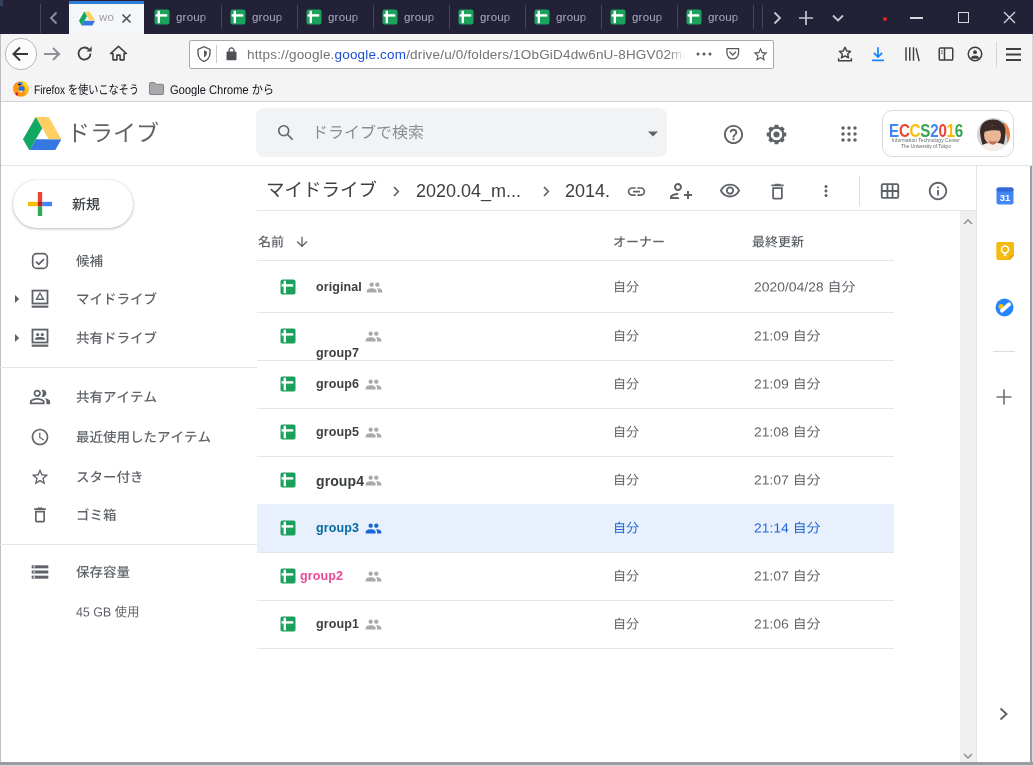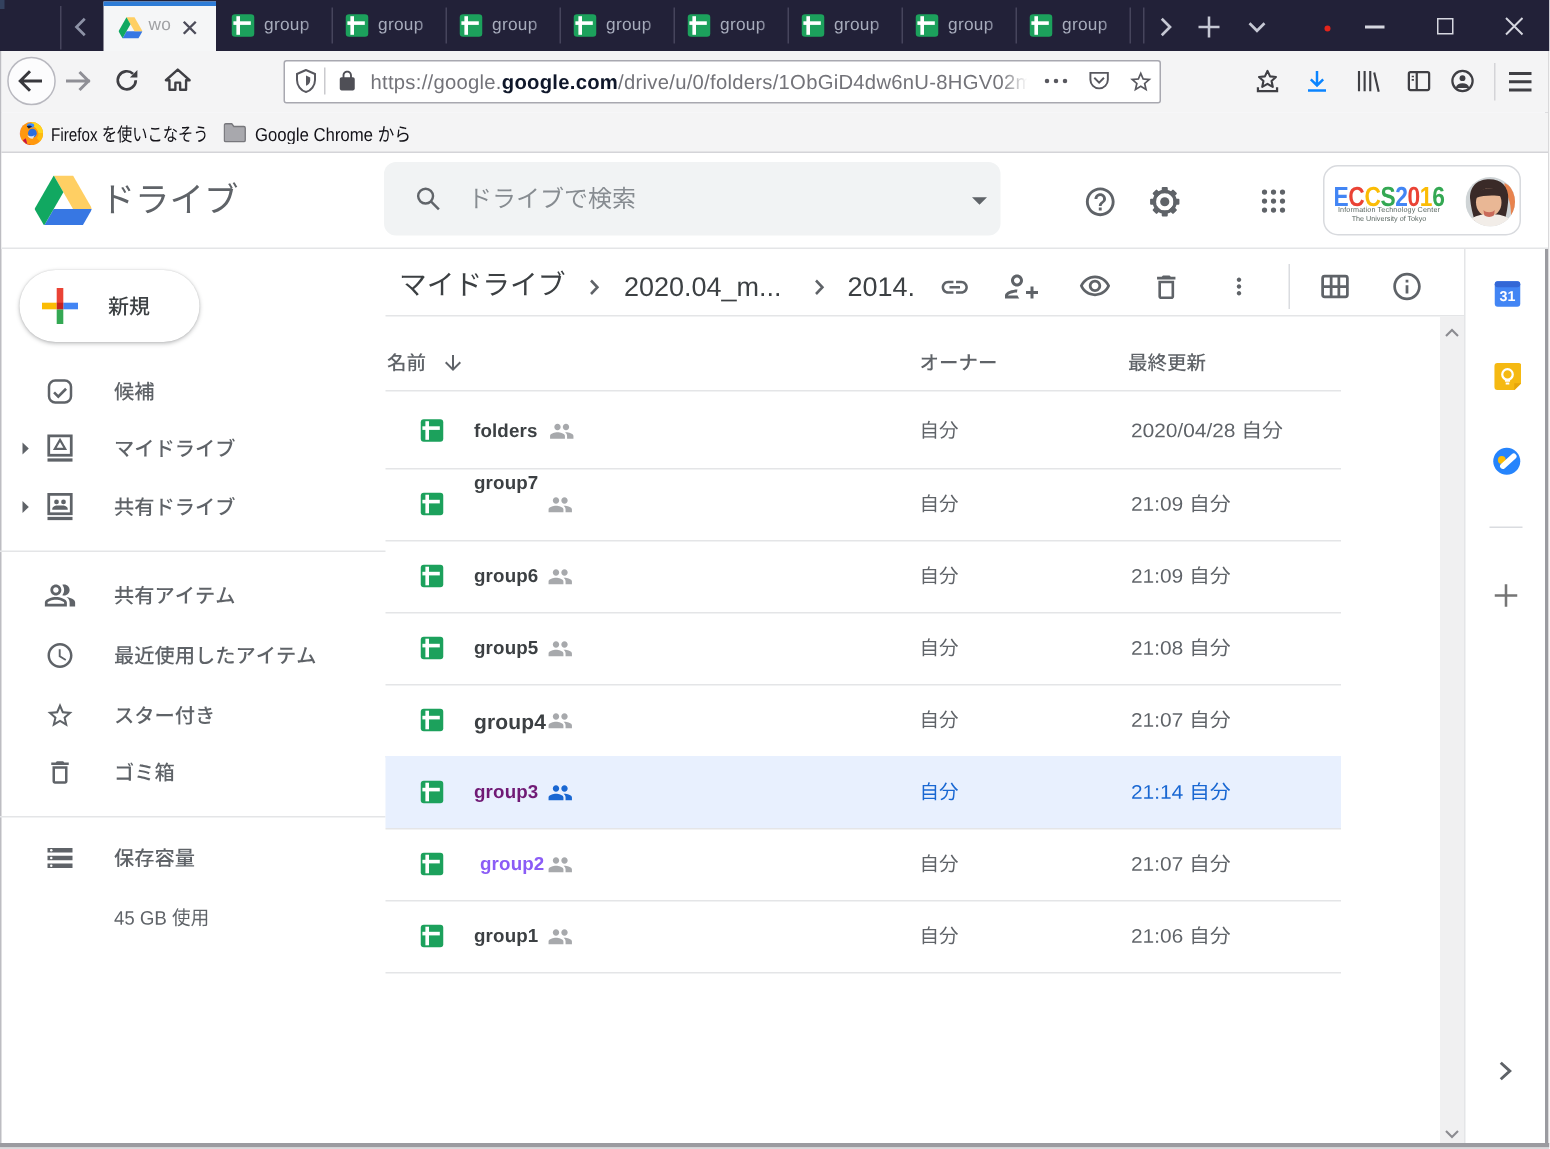--- a/index.html
+++ b/index.html
@@ -117,21 +117,21 @@
 <div class="abs" style="left:189px;top:39.5px;width:585px;height:29.5px;background:#fff;border:1px solid #a8a8b0;border-radius:2px"></div>
 <svg class="abs" style="left:196px;top:46px" width="16" height="16" viewBox="0 0 24 24">
     <path d="M12 1 3 5v6c0 5.55 3.84 10.74 9 12 5.16-1.26 9-6.45 9-12V5l-9-4z" fill="none" stroke="#58585f" stroke-width="2"></path>
     <path d="M12 6.5l4.2 1.9v2.8c0 2.6-1.8 5-4.2 5.6z" fill="#58585f"></path>
   </svg>
 <div class="abs" style="left:216px;top:45px;width:1px;height:18px;background:#cacace"></div>
 <svg class="abs" style="left:224px;top:46px" width="15" height="16" viewBox="0 0 24 24">
     <path d="M18 8h-1V6c0-2.76-2.24-5-5-5S7 3.24 7 6v2H6c-1.1 0-2 .9-2 2v10c0 1.1.9 2 2 2h12c1.1 0 2-.9 2-2V10c0-1.1-.9-2-2-2zM9 6c0-1.66 1.34-3 3-3s3 1.34 3 3v2H9V6z" fill="#4f4f56"></path>
   </svg>
 <div class="abs" style="left:247px;top:47px;width:438px;height:17px;overflow:hidden;white-space:nowrap;font-size:13.5px;letter-spacing:.18px;-webkit-mask-image:linear-gradient(90deg,#000 96%,transparent)">
-<span style="color:#737379">https://google.</span><span style="color:#0f172a;font-weight:700">google.com</span><span style="color:#737379">/drive/u/0/folders/1ObGiD4dw6nU-8HGV02mqXaXmxcpUy2WbTtrdXk9f</span></div>
+<span style="color:#737379">https://google.</span><span style="color:#1d4ed8;font-weight:400">google.com</span><span style="color:#737379">/drive/u/0/folders/1ObGiD4dw6nU-8HGV02mqXaXmxcpUy2WbTtrdXk9f</span></div>
 <svg class="abs" style="left:694px;top:50px" width="18" height="8" viewBox="0 0 18 8">
     <circle cx="4" cy="4" r="1.5" fill="#58585f"></circle>
     <circle cx="10" cy="4" r="1.5" fill="#58585f"></circle>
     <circle cx="16" cy="4" r="1.5" fill="#58585f"></circle>
   </svg>
 <svg class="abs" style="left:725px;top:46px" width="15.5" height="15.5" viewBox="0 0 24 24">
     <path d="M3 4h18v7c0 5-4 9-9 9s-9-4-9-9z" fill="none" stroke="#58585f" stroke-width="2"></path>
     <path d="M7 9l5 5 5-5" fill="none" stroke="#58585f" stroke-width="2"></path>
   </svg>
 <svg style="position:absolute;left:751.5px;top:45.5px" width="17" height="17" viewBox="0 0 24 24">
@@ -421,41 +421,41 @@
       <path fill="#5f6368" transform="scale(1.0000,1)" d="M3.4 -8.2H9.5V-7.4H3.4ZM3.4 -9.7H9.5V-9.0H3.4ZM2.3 -10.6V-6.6H10.8V-10.6ZM5.0 -5.0V-4.3H2.9V-5.0ZM0.6 -0.7 0.7 0.4 5.0 -0.1V1.1H6.2V0.2C6.4 0.4 6.7 0.8 6.8 1.1C7.6 0.7 8.5 0.3 9.2 -0.3C9.9 0.3 10.8 0.8 11.8 1.1C12.0 0.8 12.3 0.4 12.5 0.1C11.6 -0.1 10.8 -0.5 10.0 -1.0C10.8 -1.8 11.5 -2.8 11.9 -4.1L11.1 -4.4L10.9 -4.3H6.6V-3.4H7.8L7.1 -3.2C7.4 -2.4 7.8 -1.7 8.4 -1.1C7.7 -0.6 7.0 -0.2 6.2 0.1V-5.0H12.3V-6.0H0.7V-5.0H1.8V-0.8ZM8.1 -3.4H10.4C10.1 -2.8 9.7 -2.2 9.2 -1.7C8.7 -2.2 8.3 -2.8 8.1 -3.4ZM5.0 -3.4V-2.6H2.9V-3.4ZM5.0 -1.8V-1.1L2.9 -0.9V-1.8Z M20.3 -3.3C21.2 -2.9 22.4 -2.3 23.0 -1.8L23.7 -2.6C23.1 -3.1 21.9 -3.7 21.0 -4.1ZM18.9 -0.9C20.6 -0.4 22.7 0.5 23.9 1.2L24.6 0.2C23.4 -0.4 21.3 -1.3 19.6 -1.8ZM16.8 -3.3C17.1 -2.5 17.5 -1.5 17.6 -0.8L18.5 -1.2C18.4 -1.8 18.0 -2.8 17.7 -3.5ZM14.1 -3.4C13.9 -2.3 13.7 -1.2 13.3 -0.4C13.5 -0.3 14.0 -0.1 14.2 0.1C14.6 -0.8 14.9 -2.0 15.1 -3.3ZM20.5 -8.6H23.2C22.8 -8.0 22.4 -7.3 21.8 -6.8C21.3 -7.4 20.9 -8.0 20.5 -8.6ZM13.4 -5.2 13.5 -4.1 15.5 -4.2V1.1H16.6V-4.3L17.4 -4.4C17.5 -4.1 17.6 -3.9 17.6 -3.7L18.4 -4.0C18.6 -3.8 18.7 -3.6 18.8 -3.4C19.9 -3.8 20.9 -4.5 21.9 -5.3C22.8 -4.4 23.8 -3.7 24.9 -3.3C25.1 -3.6 25.5 -4.0 25.7 -4.3C24.6 -4.7 23.6 -5.3 22.7 -6.0C23.6 -7.0 24.3 -8.0 24.8 -9.3L24.0 -9.7L23.8 -9.7H21.2C21.4 -10.0 21.6 -10.4 21.7 -10.8L20.5 -11.0C20.0 -9.8 19.1 -8.3 17.7 -7.2C18.0 -7.0 18.4 -6.7 18.6 -6.4C19.0 -6.8 19.4 -7.2 19.8 -7.7C20.2 -7.1 20.6 -6.6 21.0 -6.1C20.2 -5.4 19.3 -4.9 18.4 -4.5C18.2 -5.2 17.8 -6.0 17.3 -6.7L16.5 -6.4C16.7 -6.1 16.9 -5.7 17.0 -5.3L15.4 -5.3C16.3 -6.4 17.2 -7.8 17.9 -9.0L16.9 -9.5C16.6 -8.8 16.1 -8.0 15.7 -7.2C15.5 -7.4 15.3 -7.7 15.1 -7.9C15.5 -8.6 16.1 -9.7 16.5 -10.6L15.5 -11.0C15.2 -10.3 14.8 -9.3 14.4 -8.6L14.0 -8.9L13.4 -8.1C14.0 -7.6 14.7 -6.8 15.1 -6.3C14.8 -5.9 14.5 -5.5 14.3 -5.2Z M29.4 -3.1 28.3 -2.6C28.7 -1.9 29.2 -1.4 29.8 -0.9C29.0 -0.6 28.0 -0.2 26.6 0.0C26.8 0.3 27.2 0.8 27.3 1.1C28.9 0.8 30.1 0.3 31.0 -0.2C32.8 0.7 35.2 0.9 38.1 1.0C38.2 0.6 38.4 0.1 38.7 -0.2C35.9 -0.2 33.7 -0.4 32.0 -1.0C32.6 -1.6 32.9 -2.3 33.1 -3.1H37.4V-8.3H33.2V-9.2H38.2V-10.3H26.8V-9.2H32.0V-8.3H28.0V-3.1H31.8C31.6 -2.5 31.3 -2.1 30.8 -1.6C30.3 -2.0 29.8 -2.5 29.4 -3.1ZM29.1 -5.2H32.0V-4.7L31.9 -4.1H29.1ZM33.2 -4.1 33.2 -4.7V-5.2H36.2V-4.1ZM29.1 -7.3H32.0V-6.2H29.1ZM33.2 -7.3H36.2V-6.2H33.2Z M50.4 -10.8C49.6 -10.4 48.2 -10.0 46.9 -9.7L46.1 -9.9V-5.4C46.1 -3.6 45.9 -1.3 44.4 0.3C44.6 0.5 45.1 0.9 45.2 1.1C47.0 -0.7 47.3 -3.4 47.3 -5.4V-5.5H49.0V1.0H50.2V-5.5H51.5V-6.6H47.3V-8.7C48.7 -9.0 50.3 -9.4 51.4 -9.9ZM40.5 -8.4C40.7 -7.9 40.9 -7.2 40.9 -6.7H39.6V-5.7H42.1V-4.5H39.6V-3.4H41.8C41.2 -2.4 40.2 -1.2 39.3 -0.7C39.6 -0.5 39.9 -0.1 40.1 0.2C40.8 -0.3 41.5 -1.1 42.1 -2.0V1.1H43.3V-2.0C43.7 -1.6 44.3 -1.0 44.5 -0.7L45.2 -1.6C44.9 -1.9 43.7 -2.9 43.3 -3.2V-3.4H45.6V-4.5H43.3V-5.7H45.7V-6.7H44.2C44.4 -7.1 44.6 -7.8 44.9 -8.4L43.9 -8.6H45.5V-9.6H43.3V-10.9H42.1V-9.6H39.8V-8.6H43.8C43.6 -8.1 43.4 -7.4 43.2 -6.9L44.1 -6.7H41.2L42.0 -6.9C41.9 -7.4 41.7 -8.1 41.4 -8.6Z"></path>
     </svg>
   </div>
 <div class="abs" style="left:257px;top:260px;width:637px;height:1px;background:#e4e5e7"></div>
 <div class="abs" style="left:257px;top:311.5px;width:637px;height:1px;background:#e4e5e7"></div>
 <svg class="abs" style="left:280px;top:279.0px" width="16" height="16" viewBox="0 0 16 16">
 <rect x="0.5" y="0.5" width="15" height="15" rx="2" fill="#1ca15c"></rect>
 <rect x="3.6" y="1.8" width="2.4" height="12.4" fill="#fff"></rect>
 <rect x="1.6" y="5.2" width="11.6" height="2.4" fill="#fff"></rect>
   </svg>
-<div class="abs" id="nm_original" style="left:316px;top:279.5px;font-size:12.5px;font-weight:bold;color:#3c4043;letter-spacing:.1px">folders</div>
+<div class="abs" id="nm_original" style="left:316px;top:279.5px;font-size:12.5px;font-weight:bold;color:#3c4043;letter-spacing:.1px">original</div>
 <svg style="position:absolute;left:365.5px;top:278.5px" width="17" height="17" viewBox="0 0 24 24">
     <path fill="#5f6368" fill-opacity="0.55" d="M16 11c1.66 0 2.99-1.34 2.99-3S17.66 5 16 5c-1.66 0-3 1.34-3 3s1.34 3 3 3zm-8 0c1.66 0 2.99-1.34 2.99-3S9.66 5 8 5C6.34 5 5 6.34 5 8s1.34 3 3 3zm0 2c-2.33 0-7 1.17-7 3.5V19h14v-2.5c0-2.33-4.67-3.5-7-3.5zm8 0c-.29 0-.62.02-.97.05 1.16.84 1.97 1.97 1.97 3.45V19h6v-2.5c0-2.33-4.67-3.5-7-3.5z"></path>
   </svg>
 <div style="position:absolute;left:612.8px;top:280.2px;width:26.0px;height:14.3px">
     <svg width="26.0" height="14.3" viewBox="0 -11.44 26.0 14.30" style="position:absolute;left:0;top:0">
       <path fill="#5f6368" transform="scale(1.0000,1)" d="M3.1 -5.3H10.1V-3.4H3.1ZM3.1 -6.3V-8.2H10.1V-6.3ZM3.1 -2.5H10.1V-0.6H3.1ZM5.9 -10.9C5.8 -10.4 5.6 -9.7 5.4 -9.1H2.1V1.1H3.1V0.3H10.1V1.0H11.1V-9.1H6.4C6.6 -9.6 6.8 -10.2 7.0 -10.8Z M17.2 -10.7C16.4 -8.6 15.0 -6.9 13.3 -5.7C13.5 -5.6 14.0 -5.2 14.1 -5.0C15.8 -6.2 17.3 -8.2 18.3 -10.4ZM21.7 -10.7 20.8 -10.3C21.8 -8.4 23.4 -6.3 24.9 -5.1C25.1 -5.4 25.4 -5.7 25.7 -6.0C24.3 -7.0 22.6 -8.9 21.7 -10.7ZM15.4 -6.0V-5.1H18.1C17.8 -2.8 17.1 -0.8 14.0 0.2C14.2 0.5 14.5 0.8 14.6 1.1C18.0 -0.1 18.8 -2.5 19.1 -5.1H22.5C22.4 -1.8 22.2 -0.5 21.8 -0.1C21.7 0.0 21.5 0.1 21.3 0.1C21.0 0.1 20.2 0.0 19.3 -0.0C19.5 0.2 19.6 0.7 19.6 0.9C20.5 1.0 21.3 1.0 21.7 1.0C22.2 0.9 22.5 0.8 22.7 0.5C23.2 0.0 23.3 -1.5 23.5 -5.5C23.6 -5.7 23.6 -6.0 23.6 -6.0Z"></path>
     </svg>
   </div>
 <div style="position:absolute;left:754.0px;top:280.2px;width:101.3px;height:14.3px">
     <svg width="101.3" height="14.3" viewBox="0 -11.44 101.3 14.30" style="position:absolute;left:0;top:0">
       <path fill="#5f6368" transform="scale(1.0700,1)" d="M0.7 0.0V-0.8Q1.0 -1.5 1.4 -2.1Q1.9 -2.7 2.4 -3.1Q2.9 -3.6 3.4 -4.0Q3.9 -4.4 4.4 -4.8Q4.8 -5.2 5.0 -5.6Q5.3 -6.0 5.3 -6.6Q5.3 -7.3 4.8 -7.7Q4.4 -8.1 3.6 -8.1Q2.9 -8.1 2.4 -7.7Q2.0 -7.3 1.9 -6.6L0.7 -6.7Q0.8 -7.8 1.6 -8.4Q2.4 -9.1 3.6 -9.1Q5.0 -9.1 5.7 -8.4Q6.4 -7.8 6.4 -6.6Q6.4 -6.1 6.2 -5.6Q6.0 -5.1 5.5 -4.6Q5.0 -4.0 3.7 -3.0Q3.0 -2.4 2.5 -1.9Q2.1 -1.4 1.9 -1.0H6.6V0.0Z M14.0 -4.5Q14.0 -2.2 13.2 -1.1Q12.4 0.1 10.8 0.1Q9.3 0.1 8.5 -1.0Q7.7 -2.2 7.7 -4.5Q7.7 -6.8 8.5 -7.9Q9.2 -9.1 10.9 -9.1Q12.4 -9.1 13.2 -7.9Q14.0 -6.8 14.0 -4.5ZM12.8 -4.5Q12.8 -6.4 12.3 -7.3Q11.9 -8.2 10.9 -8.2Q9.8 -8.2 9.4 -7.3Q8.9 -6.4 8.9 -4.5Q8.9 -2.6 9.4 -1.7Q9.8 -0.8 10.8 -0.8Q11.9 -0.8 12.3 -1.7Q12.8 -2.6 12.8 -4.5Z M15.1 0.0V-0.8Q15.4 -1.5 15.9 -2.1Q16.4 -2.7 16.9 -3.1Q17.4 -3.6 17.9 -4.0Q18.4 -4.4 18.8 -4.8Q19.2 -5.2 19.5 -5.6Q19.7 -6.0 19.7 -6.6Q19.7 -7.3 19.3 -7.7Q18.9 -8.1 18.1 -8.1Q17.4 -8.1 16.9 -7.7Q16.4 -7.3 16.3 -6.6L15.2 -6.7Q15.3 -7.8 16.1 -8.4Q16.9 -9.1 18.1 -9.1Q19.4 -9.1 20.2 -8.4Q20.9 -7.8 20.9 -6.6Q20.9 -6.1 20.7 -5.6Q20.4 -5.1 20.0 -4.6Q19.5 -4.0 18.2 -3.0Q17.4 -2.4 17.0 -1.9Q16.6 -1.4 16.4 -1.0H21.0V0.0Z M28.4 -4.5Q28.4 -2.2 27.6 -1.1Q26.8 0.1 25.3 0.1Q23.7 0.1 23.0 -1.0Q22.2 -2.2 22.2 -4.5Q22.2 -6.8 22.9 -7.9Q23.7 -9.1 25.3 -9.1Q26.9 -9.1 27.7 -7.9Q28.4 -6.8 28.4 -4.5ZM27.3 -4.5Q27.3 -6.4 26.8 -7.3Q26.4 -8.2 25.3 -8.2Q24.3 -8.2 23.8 -7.3Q23.4 -6.4 23.4 -4.5Q23.4 -2.6 23.8 -1.7Q24.3 -0.8 25.3 -0.8Q26.3 -0.8 26.8 -1.7Q27.3 -2.6 27.3 -4.5Z M28.9 0.1 31.5 -9.4H32.5L29.9 0.1Z M39.3 -4.5Q39.3 -2.2 38.5 -1.1Q37.7 0.1 36.1 0.1Q34.6 0.1 33.8 -1.0Q33.0 -2.2 33.0 -4.5Q33.0 -6.8 33.8 -7.9Q34.5 -9.1 36.2 -9.1Q37.7 -9.1 38.5 -7.9Q39.3 -6.8 39.3 -4.5ZM38.1 -4.5Q38.1 -6.4 37.6 -7.3Q37.2 -8.2 36.2 -8.2Q35.1 -8.2 34.7 -7.3Q34.2 -6.4 34.2 -4.5Q34.2 -2.6 34.7 -1.7Q35.1 -0.8 36.1 -0.8Q37.2 -0.8 37.6 -1.7Q38.1 -2.6 38.1 -4.5Z M45.4 -2.0V0.0H44.3V-2.0H40.1V-2.9L44.2 -8.9H45.4V-2.9H46.6V-2.0ZM44.3 -7.7Q44.3 -7.6 44.1 -7.3Q43.9 -7.0 43.8 -6.9L41.6 -3.5L41.2 -3.1L41.1 -2.9H44.3Z M47.0 0.1 49.6 -9.4H50.6L48.0 0.1Z M51.3 0.0V-0.8Q51.6 -1.5 52.0 -2.1Q52.5 -2.7 53.0 -3.1Q53.5 -3.6 54.0 -4.0Q54.6 -4.4 55.0 -4.8Q55.4 -5.2 55.6 -5.6Q55.9 -6.0 55.9 -6.6Q55.9 -7.3 55.4 -7.7Q55.0 -8.1 54.2 -8.1Q53.5 -8.1 53.0 -7.7Q52.6 -7.3 52.5 -6.6L51.3 -6.7Q51.4 -7.8 52.2 -8.4Q53.0 -9.1 54.2 -9.1Q55.6 -9.1 56.3 -8.4Q57.0 -7.8 57.0 -6.6Q57.0 -6.1 56.8 -5.6Q56.6 -5.1 56.1 -4.6Q55.6 -4.0 54.3 -3.0Q53.6 -2.4 53.1 -1.9Q52.7 -1.4 52.5 -1.0H57.2V0.0Z M64.5 -2.5Q64.5 -1.3 63.7 -0.6Q62.9 0.1 61.5 0.1Q60.0 0.1 59.2 -0.6Q58.4 -1.2 58.4 -2.5Q58.4 -3.4 58.9 -4.0Q59.4 -4.6 60.2 -4.7V-4.7Q59.5 -4.9 59.0 -5.4Q58.6 -6.0 58.6 -6.8Q58.6 -7.8 59.4 -8.4Q60.1 -9.1 61.4 -9.1Q62.7 -9.1 63.5 -8.5Q64.3 -7.8 64.3 -6.8Q64.3 -6.0 63.9 -5.4Q63.4 -4.9 62.7 -4.7V-4.7Q63.5 -4.6 64.0 -4.0Q64.5 -3.4 64.5 -2.5ZM63.1 -6.7Q63.1 -8.2 61.4 -8.2Q60.6 -8.2 60.2 -7.8Q59.8 -7.5 59.8 -6.7Q59.8 -5.9 60.2 -5.5Q60.6 -5.1 61.4 -5.1Q62.2 -5.1 62.7 -5.5Q63.1 -5.9 63.1 -6.7ZM63.3 -2.6Q63.3 -3.4 62.8 -3.9Q62.3 -4.3 61.4 -4.3Q60.6 -4.3 60.1 -3.8Q59.6 -3.4 59.6 -2.6Q59.6 -0.7 61.5 -0.7Q62.4 -0.7 62.9 -1.2Q63.3 -1.6 63.3 -2.6Z M71.8 -5.3H78.7V-3.4H71.8ZM71.8 -6.3V-8.2H78.7V-6.3ZM71.8 -2.5H78.7V-0.6H71.8ZM74.6 -10.9C74.5 -10.4 74.3 -9.7 74.1 -9.1H70.8V1.1H71.8V0.3H78.7V1.0H79.8V-9.1H75.1C75.3 -9.6 75.5 -10.2 75.7 -10.8Z M85.9 -10.7C85.1 -8.6 83.6 -6.9 82.0 -5.7C82.2 -5.6 82.6 -5.2 82.8 -5.0C84.4 -6.2 86.0 -8.2 86.9 -10.4ZM90.4 -10.7 89.5 -10.3C90.5 -8.4 92.1 -6.3 93.6 -5.1C93.7 -5.4 94.1 -5.7 94.4 -6.0C92.9 -7.0 91.3 -8.9 90.4 -10.7ZM84.1 -6.0V-5.1H86.8C86.5 -2.8 85.8 -0.8 82.7 0.2C82.9 0.5 83.2 0.8 83.3 1.1C86.6 -0.1 87.5 -2.5 87.8 -5.1H91.2C91.0 -1.8 90.8 -0.5 90.5 -0.1C90.4 0.0 90.2 0.1 90.0 0.1C89.6 0.1 88.9 0.0 88.0 -0.0C88.2 0.2 88.3 0.7 88.3 0.9C89.1 1.0 89.9 1.0 90.4 1.0C90.8 0.9 91.1 0.8 91.4 0.5C91.8 0.0 92.0 -1.5 92.2 -5.5C92.2 -5.7 92.2 -6.0 92.2 -6.0Z"></path>
     </svg>
   </div>
 <div class="abs" style="left:257px;top:360px;width:637px;height:1px;background:#e4e5e7"></div>
 <svg class="abs" style="left:280px;top:328.0px" width="16" height="16" viewBox="0 0 16 16">
 <rect x="0.5" y="0.5" width="15" height="15" rx="2" fill="#1ca15c"></rect>
 <rect x="3.6" y="1.8" width="2.4" height="12.4" fill="#fff"></rect>
 <rect x="1.6" y="5.2" width="11.6" height="2.4" fill="#fff"></rect>
   </svg>
-<div class="abs" id="nm_group7" style="left:316px;top:315px;font-size:12.5px;font-weight:bold;color:#3c4043;letter-spacing:.1px">group7</div>
+<div class="abs" id="nm_group7" style="left:316px;top:346px;font-size:12.5px;font-weight:bold;color:#3c4043;letter-spacing:.1px">group7</div>
 <svg style="position:absolute;left:364.5px;top:327.5px" width="17" height="17" viewBox="0 0 24 24">
     <path fill="#5f6368" fill-opacity="0.55" d="M16 11c1.66 0 2.99-1.34 2.99-3S17.66 5 16 5c-1.66 0-3 1.34-3 3s1.34 3 3 3zm-8 0c1.66 0 2.99-1.34 2.99-3S9.66 5 8 5C6.34 5 5 6.34 5 8s1.34 3 3 3zm0 2c-2.33 0-7 1.17-7 3.5V19h14v-2.5c0-2.33-4.67-3.5-7-3.5zm8 0c-.29 0-.62.02-.97.05 1.16.84 1.97 1.97 1.97 3.45V19h6v-2.5c0-2.33-4.67-3.5-7-3.5z"></path>
   </svg>
 <div style="position:absolute;left:612.8px;top:329.2px;width:26.0px;height:14.3px">
     <svg width="26.0" height="14.3" viewBox="0 -11.44 26.0 14.30" style="position:absolute;left:0;top:0">
       <path fill="#5f6368" transform="scale(1.0000,1)" d="M3.1 -5.3H10.1V-3.4H3.1ZM3.1 -6.3V-8.2H10.1V-6.3ZM3.1 -2.5H10.1V-0.6H3.1ZM5.9 -10.9C5.8 -10.4 5.6 -9.7 5.4 -9.1H2.1V1.1H3.1V0.3H10.1V1.0H11.1V-9.1H6.4C6.6 -9.6 6.8 -10.2 7.0 -10.8Z M17.2 -10.7C16.4 -8.6 15.0 -6.9 13.3 -5.7C13.5 -5.6 14.0 -5.2 14.1 -5.0C15.8 -6.2 17.3 -8.2 18.3 -10.4ZM21.7 -10.7 20.8 -10.3C21.8 -8.4 23.4 -6.3 24.9 -5.1C25.1 -5.4 25.4 -5.7 25.7 -6.0C24.3 -7.0 22.6 -8.9 21.7 -10.7ZM15.4 -6.0V-5.1H18.1C17.8 -2.8 17.1 -0.8 14.0 0.2C14.2 0.5 14.5 0.8 14.6 1.1C18.0 -0.1 18.8 -2.5 19.1 -5.1H22.5C22.4 -1.8 22.2 -0.5 21.8 -0.1C21.7 0.0 21.5 0.1 21.3 0.1C21.0 0.1 20.2 0.0 19.3 -0.0C19.5 0.2 19.6 0.7 19.6 0.9C20.5 1.0 21.3 1.0 21.7 1.0C22.2 0.9 22.5 0.8 22.7 0.5C23.2 0.0 23.3 -1.5 23.5 -5.5C23.6 -5.7 23.6 -6.0 23.6 -6.0Z"></path>
     </svg>
   </div>
 <div style="position:absolute;left:754.0px;top:329.2px;width:66.5px;height:14.3px">
     <svg width="66.5" height="14.3" viewBox="0 -11.44 66.5 14.30" style="position:absolute;left:0;top:0">
@@ -522,41 +522,41 @@
       <path fill="#5f6368" transform="scale(1.0700,1)" d="M0.7 0.0V-0.8Q1.0 -1.5 1.4 -2.1Q1.9 -2.7 2.4 -3.1Q2.9 -3.6 3.4 -4.0Q3.9 -4.4 4.4 -4.8Q4.8 -5.2 5.0 -5.6Q5.3 -6.0 5.3 -6.6Q5.3 -7.3 4.8 -7.7Q4.4 -8.1 3.6 -8.1Q2.9 -8.1 2.4 -7.7Q2.0 -7.3 1.9 -6.6L0.7 -6.7Q0.8 -7.8 1.6 -8.4Q2.4 -9.1 3.6 -9.1Q5.0 -9.1 5.7 -8.4Q6.4 -7.8 6.4 -6.6Q6.4 -6.1 6.2 -5.6Q6.0 -5.1 5.5 -4.6Q5.0 -4.0 3.7 -3.0Q3.0 -2.4 2.5 -1.9Q2.1 -1.4 1.9 -1.0H6.6V0.0Z M8.2 0.0V-1.0H10.5V-7.9L8.5 -6.4V-7.5L10.6 -8.9H11.6V-1.0H13.8V0.0Z M15.6 -5.6V-6.9H16.9V-5.6ZM15.6 0.0V-1.3H16.9V0.0Z M24.8 -4.5Q24.8 -2.2 24.0 -1.1Q23.2 0.1 21.7 0.1Q20.1 0.1 19.4 -1.0Q18.6 -2.2 18.6 -4.5Q18.6 -6.8 19.3 -7.9Q20.1 -9.1 21.7 -9.1Q23.3 -9.1 24.0 -7.9Q24.8 -6.8 24.8 -4.5ZM23.6 -4.5Q23.6 -6.4 23.2 -7.3Q22.7 -8.2 21.7 -8.2Q20.7 -8.2 20.2 -7.3Q19.7 -6.4 19.7 -4.5Q19.7 -2.6 20.2 -1.7Q20.7 -0.8 21.7 -0.8Q22.7 -0.8 23.2 -1.7Q23.6 -2.6 23.6 -4.5Z M31.9 -8.0Q30.5 -5.9 29.9 -4.7Q29.4 -3.5 29.1 -2.4Q28.8 -1.2 28.8 0.0H27.6Q27.6 -1.7 28.3 -3.6Q29.1 -5.5 30.8 -8.0H26.0V-8.9H31.9Z M39.3 -5.3H46.2V-3.4H39.3ZM39.3 -6.3V-8.2H46.2V-6.3ZM39.3 -2.5H46.2V-0.6H39.3ZM42.1 -10.9C42.0 -10.4 41.7 -9.7 41.6 -9.1H38.3V1.1H39.3V0.3H46.2V1.0H47.2V-9.1H42.5C42.8 -9.6 43.0 -10.2 43.2 -10.8Z M53.4 -10.7C52.5 -8.6 51.1 -6.9 49.4 -5.7C49.7 -5.6 50.1 -5.2 50.3 -5.0C51.9 -6.2 53.4 -8.2 54.4 -10.4ZM57.9 -10.7 57.0 -10.3C57.9 -8.4 59.6 -6.3 61.0 -5.1C61.2 -5.4 61.6 -5.7 61.8 -6.0C60.4 -7.0 58.7 -8.9 57.9 -10.7ZM51.6 -6.0V-5.1H54.2C54.0 -2.8 53.2 -0.8 50.1 0.2C50.4 0.5 50.6 0.8 50.8 1.1C54.1 -0.1 54.9 -2.5 55.3 -5.1H58.7C58.5 -1.8 58.3 -0.5 58.0 -0.1C57.8 0.0 57.7 0.1 57.4 0.1C57.1 0.1 56.3 0.0 55.5 -0.0C55.6 0.2 55.8 0.7 55.8 0.9C56.6 1.0 57.4 1.0 57.9 1.0C58.3 0.9 58.6 0.8 58.9 0.5C59.3 0.0 59.5 -1.5 59.7 -5.5C59.7 -5.7 59.7 -6.0 59.7 -6.0Z"></path>
     </svg>
   </div>
 <div class="abs" style="left:257px;top:504px;width:637px;height:48px;background:#e8f0fe"></div>
 <div class="abs" style="left:257px;top:552px;width:637px;height:1px;background:#e4e5e7"></div>
 <svg class="abs" style="left:280px;top:520.0px" width="16" height="16" viewBox="0 0 16 16">
 <rect x="0.5" y="0.5" width="15" height="15" rx="2" fill="#1ca15c"></rect>
 <rect x="3.6" y="1.8" width="2.4" height="12.4" fill="#fff"></rect>
 <rect x="1.6" y="5.2" width="11.6" height="2.4" fill="#fff"></rect>
   </svg>
-<div class="abs" id="nm_group3" style="left:316px;top:520.5px;font-size:12.5px;font-weight:bold;color:#701a75;letter-spacing:.1px">group3</div>
+<div class="abs" id="nm_group3" style="left:316px;top:520.5px;font-size:12.5px;font-weight:bold;color:#0369a1;letter-spacing:.1px">group3</div>
 <svg style="position:absolute;left:364.5px;top:519.5px" width="17" height="17" viewBox="0 0 24 24">
     <path fill="#1967d2" fill-opacity="1.0" d="M16 11c1.66 0 2.99-1.34 2.99-3S17.66 5 16 5c-1.66 0-3 1.34-3 3s1.34 3 3 3zm-8 0c1.66 0 2.99-1.34 2.99-3S9.66 5 8 5C6.34 5 5 6.34 5 8s1.34 3 3 3zm0 2c-2.33 0-7 1.17-7 3.5V19h14v-2.5c0-2.33-4.67-3.5-7-3.5zm8 0c-.29 0-.62.02-.97.05 1.16.84 1.97 1.97 1.97 3.45V19h6v-2.5c0-2.33-4.67-3.5-7-3.5z"></path>
   </svg>
 <div style="position:absolute;left:612.8px;top:521.2px;width:26.0px;height:14.3px">
     <svg width="26.0" height="14.3" viewBox="0 -11.44 26.0 14.30" style="position:absolute;left:0;top:0">
       <path fill="#1967d2" transform="scale(1.0000,1)" d="M3.1 -5.3H10.1V-3.4H3.1ZM3.1 -6.3V-8.2H10.1V-6.3ZM3.1 -2.5H10.1V-0.6H3.1ZM5.9 -10.9C5.8 -10.4 5.6 -9.7 5.4 -9.1H2.1V1.1H3.1V0.3H10.1V1.0H11.1V-9.1H6.4C6.6 -9.6 6.8 -10.2 7.0 -10.8Z M17.2 -10.7C16.4 -8.6 15.0 -6.9 13.3 -5.7C13.5 -5.6 14.0 -5.2 14.1 -5.0C15.8 -6.2 17.3 -8.2 18.3 -10.4ZM21.7 -10.7 20.8 -10.3C21.8 -8.4 23.4 -6.3 24.9 -5.1C25.1 -5.4 25.4 -5.7 25.7 -6.0C24.3 -7.0 22.6 -8.9 21.7 -10.7ZM15.4 -6.0V-5.1H18.1C17.8 -2.8 17.1 -0.8 14.0 0.2C14.2 0.5 14.5 0.8 14.6 1.1C18.0 -0.1 18.8 -2.5 19.1 -5.1H22.5C22.4 -1.8 22.2 -0.5 21.8 -0.1C21.7 0.0 21.5 0.1 21.3 0.1C21.0 0.1 20.2 0.0 19.3 -0.0C19.5 0.2 19.6 0.7 19.6 0.9C20.5 1.0 21.3 1.0 21.7 1.0C22.2 0.9 22.5 0.8 22.7 0.5C23.2 0.0 23.3 -1.5 23.5 -5.5C23.6 -5.7 23.6 -6.0 23.6 -6.0Z"></path>
     </svg>
   </div>
 <div style="position:absolute;left:754.0px;top:521.2px;width:66.5px;height:14.3px">
     <svg width="66.5" height="14.3" viewBox="0 -11.44 66.5 14.30" style="position:absolute;left:0;top:0">
       <path fill="#1967d2" transform="scale(1.0700,1)" d="M0.7 0.0V-0.8Q1.0 -1.5 1.4 -2.1Q1.9 -2.7 2.4 -3.1Q2.9 -3.6 3.4 -4.0Q3.9 -4.4 4.4 -4.8Q4.8 -5.2 5.0 -5.6Q5.3 -6.0 5.3 -6.6Q5.3 -7.3 4.8 -7.7Q4.4 -8.1 3.6 -8.1Q2.9 -8.1 2.4 -7.7Q2.0 -7.3 1.9 -6.6L0.7 -6.7Q0.8 -7.8 1.6 -8.4Q2.4 -9.1 3.6 -9.1Q5.0 -9.1 5.7 -8.4Q6.4 -7.8 6.4 -6.6Q6.4 -6.1 6.2 -5.6Q6.0 -5.1 5.5 -4.6Q5.0 -4.0 3.7 -3.0Q3.0 -2.4 2.5 -1.9Q2.1 -1.4 1.9 -1.0H6.6V0.0Z M8.2 0.0V-1.0H10.5V-7.9L8.5 -6.4V-7.5L10.6 -8.9H11.6V-1.0H13.8V0.0Z M15.6 -5.6V-6.9H16.9V-5.6ZM15.6 0.0V-1.3H16.9V0.0Z M19.1 0.0V-1.0H21.3V-7.9L19.3 -6.4V-7.5L21.4 -8.9H22.5V-1.0H24.7V0.0Z M30.9 -2.0V0.0H29.8V-2.0H25.6V-2.9L29.7 -8.9H30.9V-2.9H32.2V-2.0ZM29.8 -7.7Q29.8 -7.6 29.6 -7.3Q29.5 -7.0 29.4 -6.9L27.1 -3.5L26.8 -3.1L26.7 -2.9H29.8Z M39.3 -5.3H46.2V-3.4H39.3ZM39.3 -6.3V-8.2H46.2V-6.3ZM39.3 -2.5H46.2V-0.6H39.3ZM42.1 -10.9C42.0 -10.4 41.7 -9.7 41.6 -9.1H38.3V1.1H39.3V0.3H46.2V1.0H47.2V-9.1H42.5C42.8 -9.6 43.0 -10.2 43.2 -10.8Z M53.4 -10.7C52.5 -8.6 51.1 -6.9 49.4 -5.7C49.7 -5.6 50.1 -5.2 50.3 -5.0C51.9 -6.2 53.4 -8.2 54.4 -10.4ZM57.9 -10.7 57.0 -10.3C57.9 -8.4 59.6 -6.3 61.0 -5.1C61.2 -5.4 61.6 -5.7 61.8 -6.0C60.4 -7.0 58.7 -8.9 57.9 -10.7ZM51.6 -6.0V-5.1H54.2C54.0 -2.8 53.2 -0.8 50.1 0.2C50.4 0.5 50.6 0.8 50.8 1.1C54.1 -0.1 54.9 -2.5 55.3 -5.1H58.7C58.5 -1.8 58.3 -0.5 58.0 -0.1C57.8 0.0 57.7 0.1 57.4 0.1C57.1 0.1 56.3 0.0 55.5 -0.0C55.6 0.2 55.8 0.7 55.8 0.9C56.6 1.0 57.4 1.0 57.9 1.0C58.3 0.9 58.6 0.8 58.9 0.5C59.3 0.0 59.5 -1.5 59.7 -5.5C59.7 -5.7 59.7 -6.0 59.7 -6.0Z"></path>
     </svg>
   </div>
 <div class="abs" style="left:257px;top:600px;width:637px;height:1px;background:#e4e5e7"></div>
 <svg class="abs" style="left:280px;top:568.0px" width="16" height="16" viewBox="0 0 16 16">
 <rect x="0.5" y="0.5" width="15" height="15" rx="2" fill="#1ca15c"></rect>
 <rect x="3.6" y="1.8" width="2.4" height="12.4" fill="#fff"></rect>
 <rect x="1.6" y="5.2" width="11.6" height="2.4" fill="#fff"></rect>
   </svg>
-<div class="abs" id="nm_group2" style="left:320px;top:568.5px;font-size:12.5px;font-weight:bold;color:#8b5cf6;letter-spacing:.1px">group2</div>
+<div class="abs" id="nm_group2" style="left:300px;top:568.5px;font-size:12.5px;font-weight:bold;color:#ec4899;letter-spacing:.1px">group2</div>
 <svg style="position:absolute;left:364.5px;top:567.5px" width="17" height="17" viewBox="0 0 24 24">
     <path fill="#5f6368" fill-opacity="0.55" d="M16 11c1.66 0 2.99-1.34 2.99-3S17.66 5 16 5c-1.66 0-3 1.34-3 3s1.34 3 3 3zm-8 0c1.66 0 2.99-1.34 2.99-3S9.66 5 8 5C6.34 5 5 6.34 5 8s1.34 3 3 3zm0 2c-2.33 0-7 1.17-7 3.5V19h14v-2.5c0-2.33-4.67-3.5-7-3.5zm8 0c-.29 0-.62.02-.97.05 1.16.84 1.97 1.97 1.97 3.45V19h6v-2.5c0-2.33-4.67-3.5-7-3.5z"></path>
   </svg>
 <div style="position:absolute;left:612.8px;top:569.2px;width:26.0px;height:14.3px">
     <svg width="26.0" height="14.3" viewBox="0 -11.44 26.0 14.30" style="position:absolute;left:0;top:0">
       <path fill="#5f6368" transform="scale(1.0000,1)" d="M3.1 -5.3H10.1V-3.4H3.1ZM3.1 -6.3V-8.2H10.1V-6.3ZM3.1 -2.5H10.1V-0.6H3.1ZM5.9 -10.9C5.8 -10.4 5.6 -9.7 5.4 -9.1H2.1V1.1H3.1V0.3H10.1V1.0H11.1V-9.1H6.4C6.6 -9.6 6.8 -10.2 7.0 -10.8Z M17.2 -10.7C16.4 -8.6 15.0 -6.9 13.3 -5.7C13.5 -5.6 14.0 -5.2 14.1 -5.0C15.8 -6.2 17.3 -8.2 18.3 -10.4ZM21.7 -10.7 20.8 -10.3C21.8 -8.4 23.4 -6.3 24.9 -5.1C25.1 -5.4 25.4 -5.7 25.7 -6.0C24.3 -7.0 22.6 -8.9 21.7 -10.7ZM15.4 -6.0V-5.1H18.1C17.8 -2.8 17.1 -0.8 14.0 0.2C14.2 0.5 14.5 0.8 14.6 1.1C18.0 -0.1 18.8 -2.5 19.1 -5.1H22.5C22.4 -1.8 22.2 -0.5 21.8 -0.1C21.7 0.0 21.5 0.1 21.3 0.1C21.0 0.1 20.2 0.0 19.3 -0.0C19.5 0.2 19.6 0.7 19.6 0.9C20.5 1.0 21.3 1.0 21.7 1.0C22.2 0.9 22.5 0.8 22.7 0.5C23.2 0.0 23.3 -1.5 23.5 -5.5C23.6 -5.7 23.6 -6.0 23.6 -6.0Z"></path>
     </svg>
   </div>
 <div style="position:absolute;left:754.0px;top:569.2px;width:66.5px;height:14.3px">
     <svg width="66.5" height="14.3" viewBox="0 -11.44 66.5 14.30" style="position:absolute;left:0;top:0">

